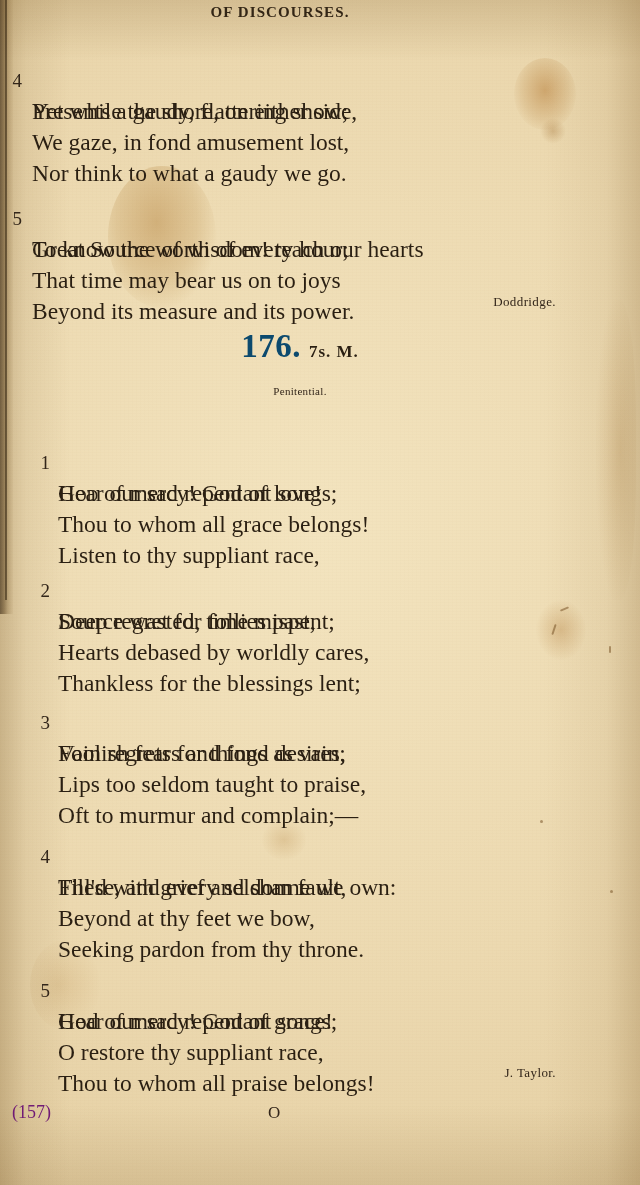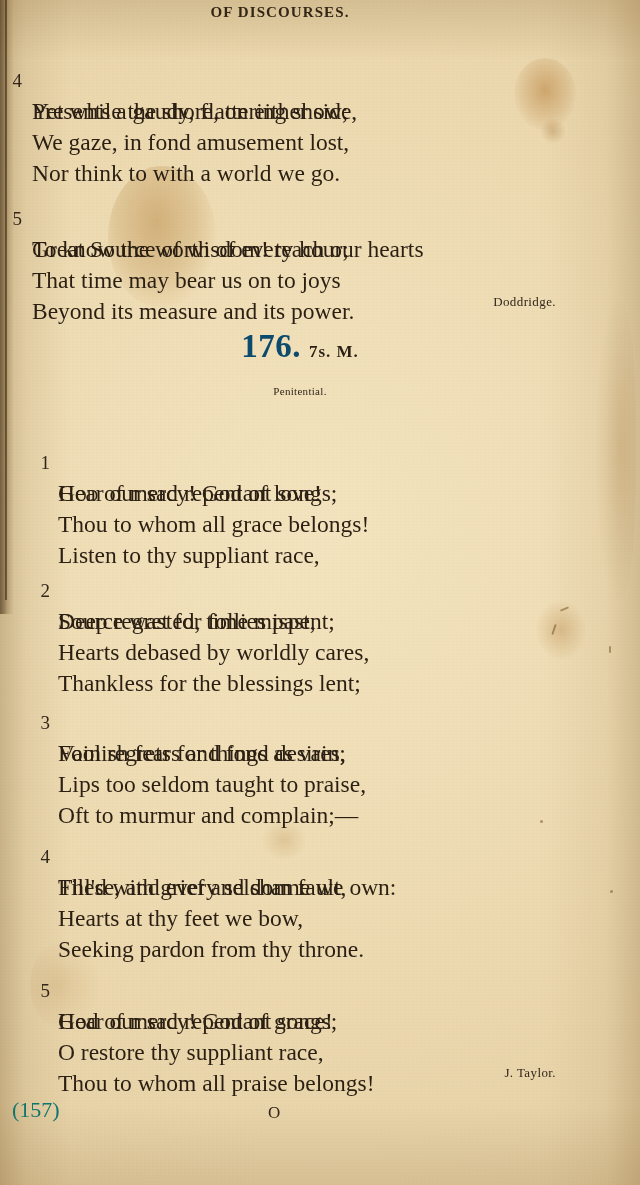--- a/index.html
+++ b/index.html
@@ -168,22 +168,22 @@
     text-align: center;
     font-size: 11px;
     letter-spacing: .3px;
     color: #33261a;
   }
 
   .page-number {
     position: absolute;
     left: 12px;
     bottom: 62px;
-    font-size: 22px;
-    color: #0f766e;
+    font-size: 18px;
+    color: #701a75;
   }
   .signature-mark {
     position: absolute;
     left: 268px;
     bottom: 62px;
     font-size: 17px;
     color: #33261a;
   }
 
   .ink-soft { filter: blur(.18px); }
@@ -225,21 +225,21 @@
         <span class="num">4</span>
         <span class="txt">Yet while the shore, on either side,</span>
       </div>
       <div class="line">
         <span class="txt">Presents a gaudy, flattering show;</span>
       </div>
       <div class="line">
         <span class="txt">We gaze, in fond amusement lost,</span>
       </div>
       <div class="line">
-        <span class="txt">Nor think to with a world we go.</span>
+        <span class="txt">Nor think to what a gaudy we go.</span>
       </div>
     </div>
 
     <div class="stanza topblock" style="top:172px">
       <div class="line">
         <span class="num">5</span>
         <span class="txt">Great Source of wisdom! teach our hearts</span>
       </div>
       <div class="line">
         <span class="txt">To know the worth of every hour;</span>
@@ -309,21 +309,21 @@
 
     <div class="stanza" style="top:810px">
       <div class="line">
         <span class="num">4</span>
         <span class="txt">These, and every seldom fault,</span>
       </div>
       <div class="line">
         <span class="txt">Fill'd with grief and shame we own:</span>
       </div>
       <div class="line">
-        <span class="txt">Hearts at thy feet we bow,</span>
+        <span class="txt">Beyond at thy feet we bow,</span>
       </div>
       <div class="line">
         <span class="txt">Seeking pardon from thy throne.</span>
       </div>
     </div>
 
     <div class="stanza" style="top:944px">
       <div class="line">
         <span class="num">5</span>
         <span class="txt">God of mercy! God of grace!</span>

